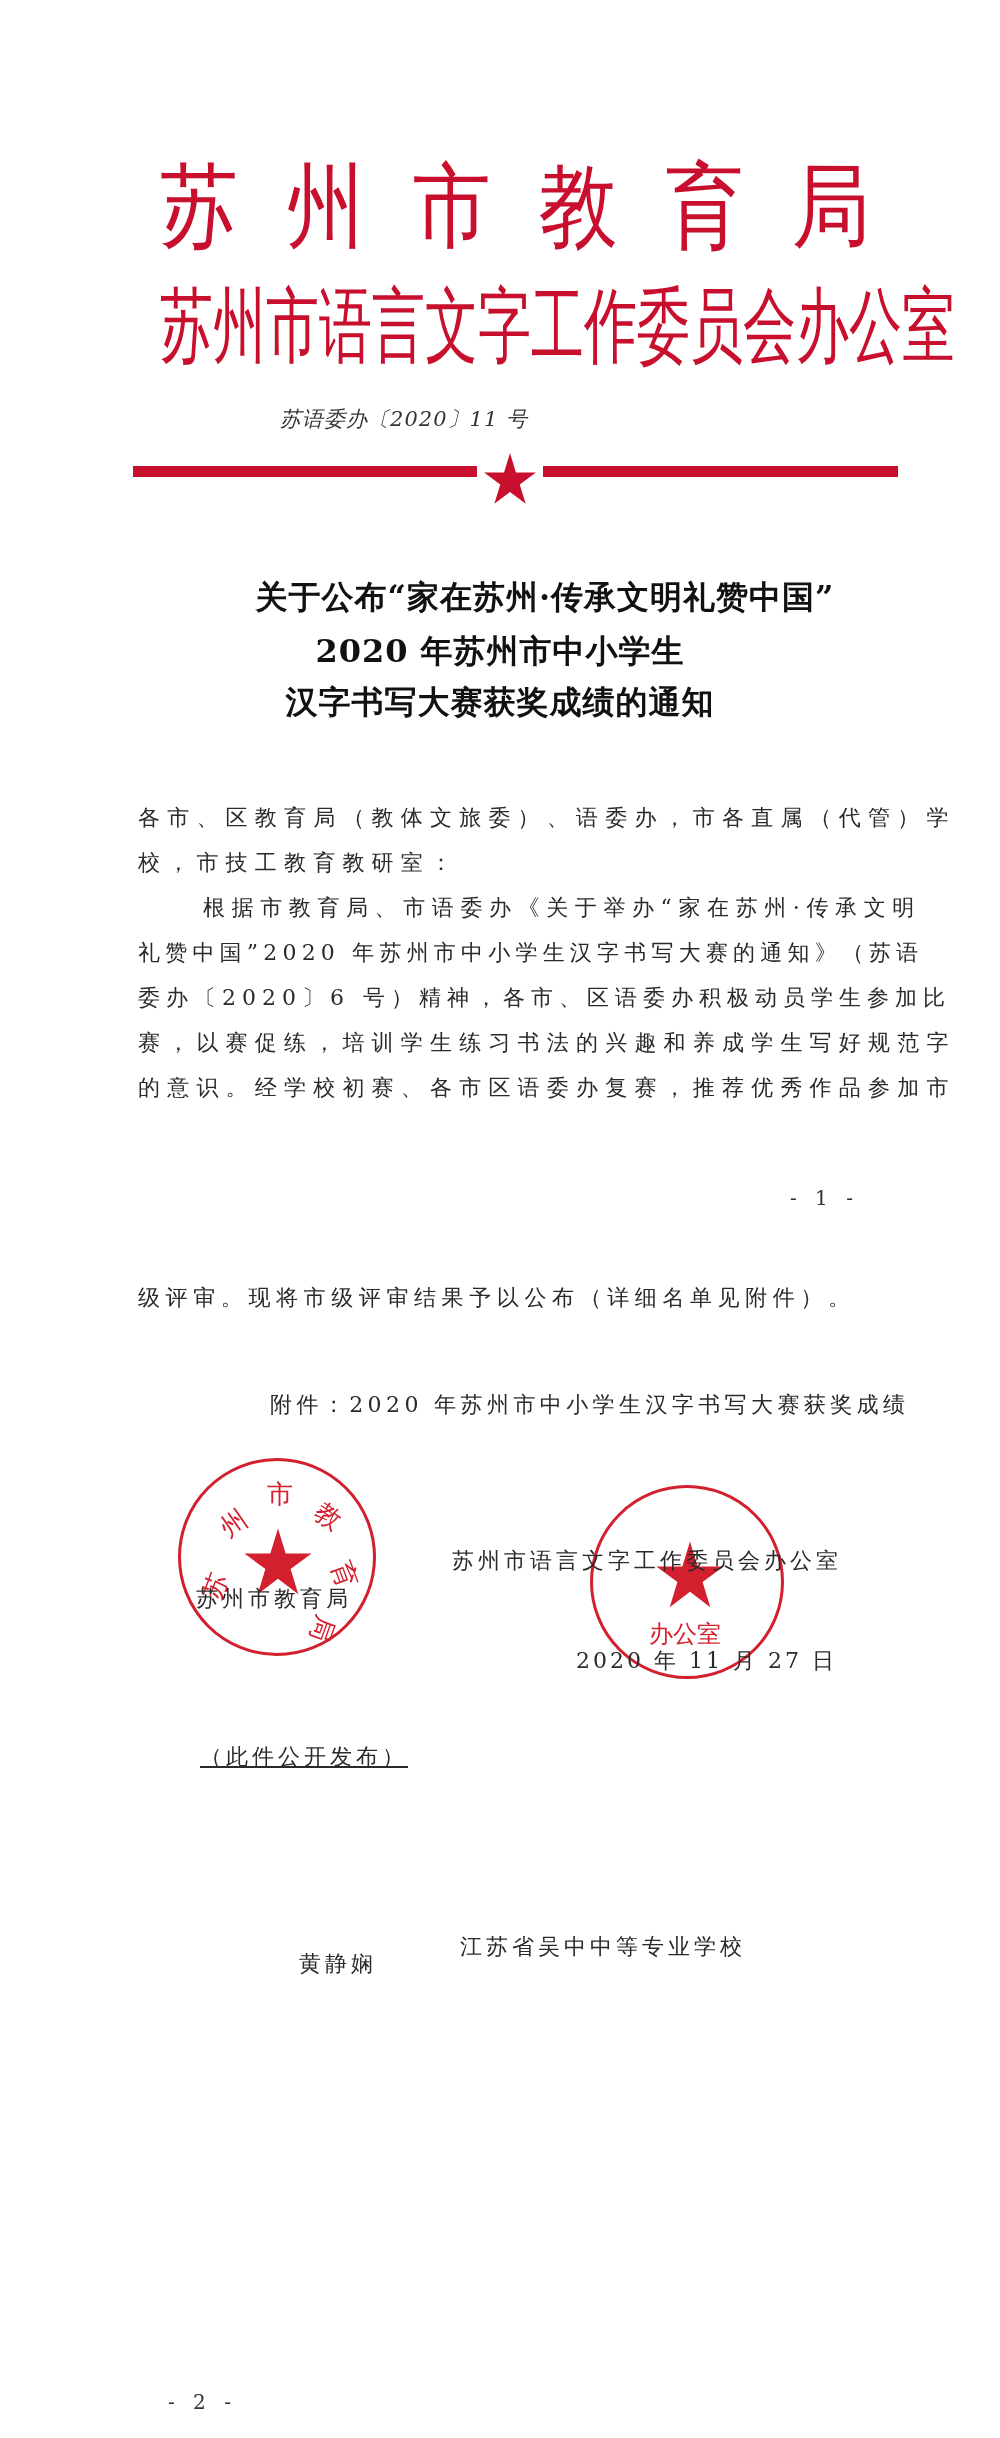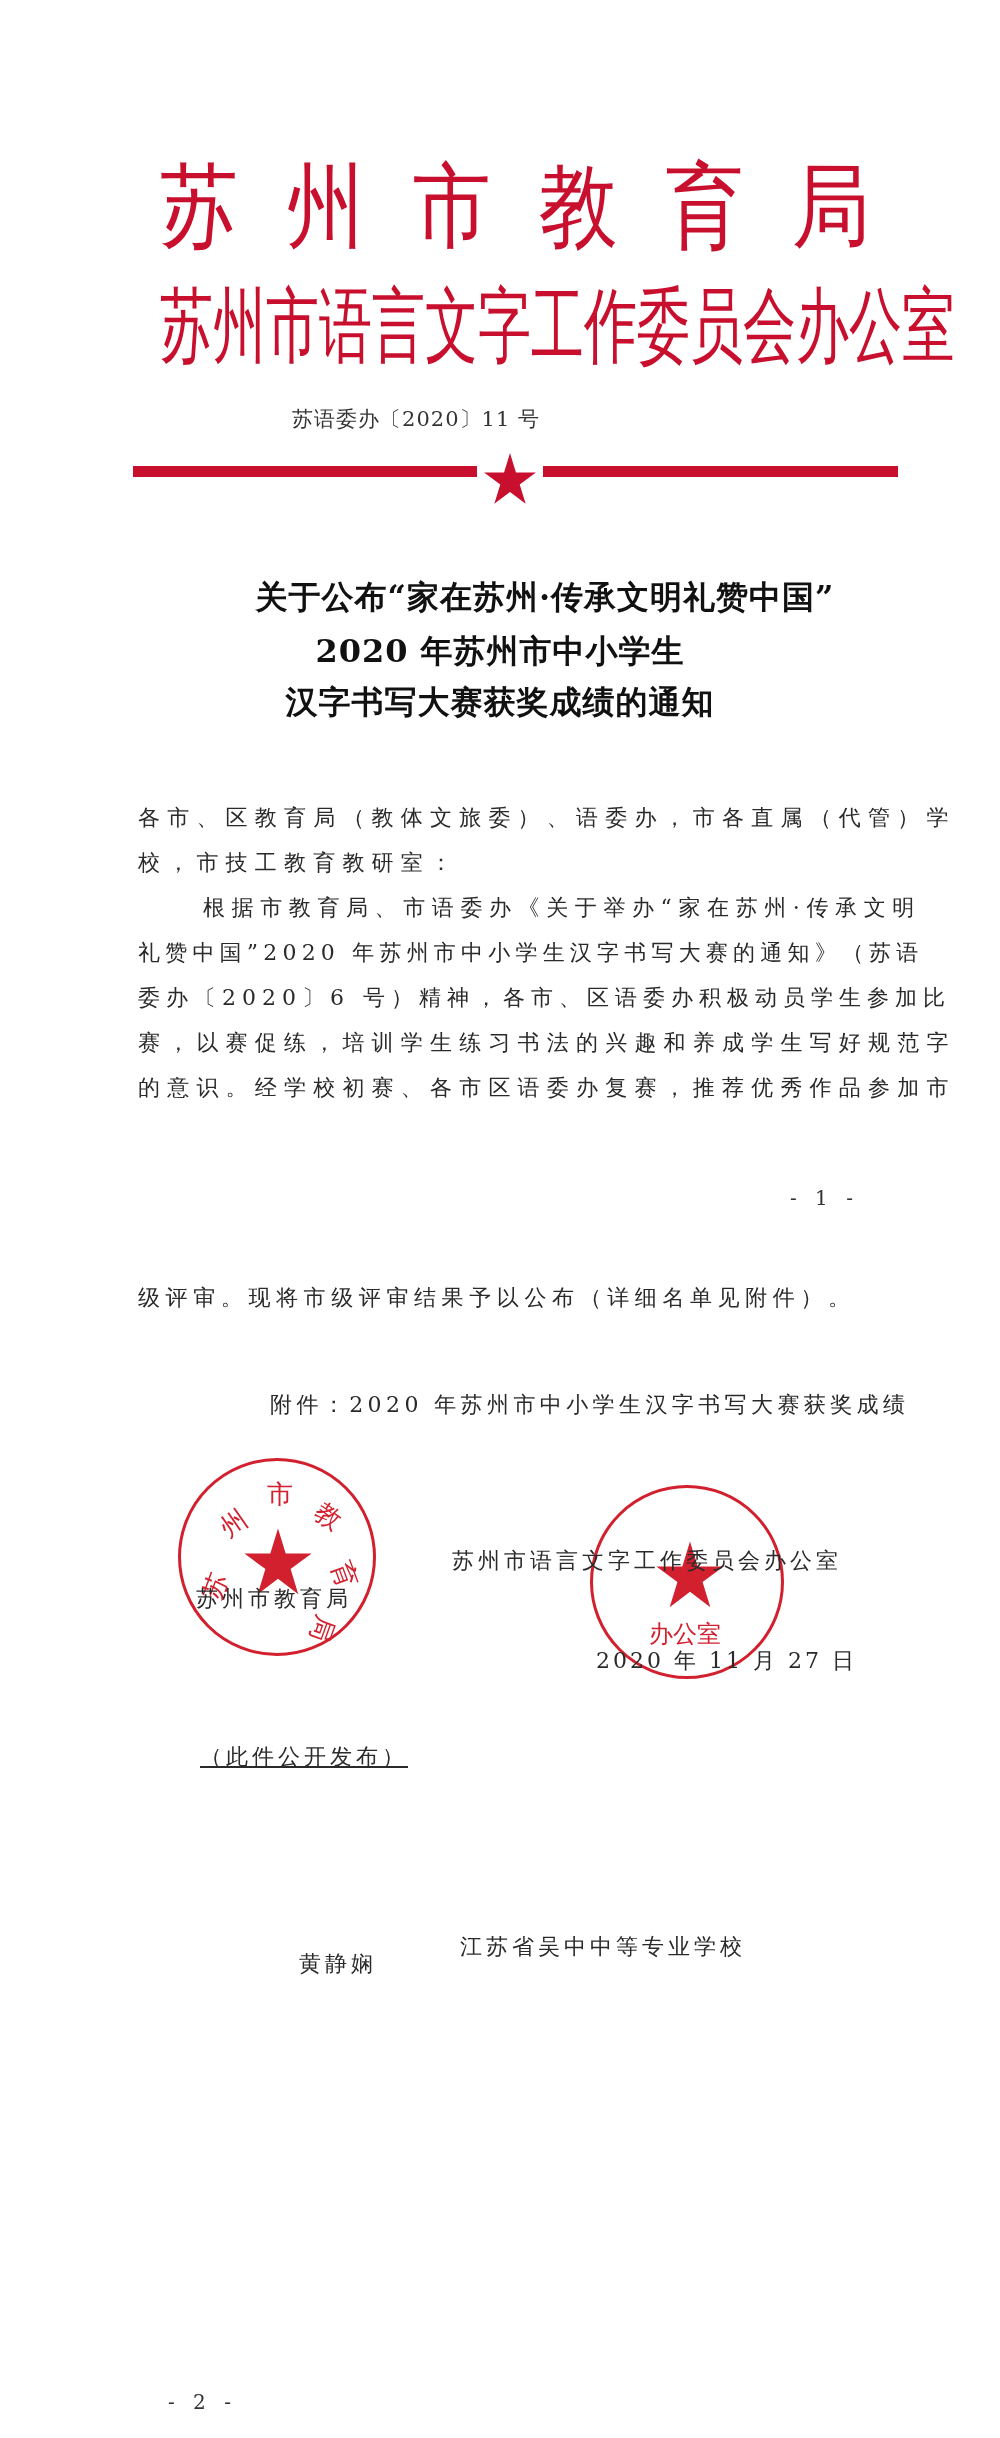--- a/index.html
+++ b/index.html
@@ -3,21 +3,21 @@
 <meta charset="utf-8">
 <style>
   html, body { margin:0; padding:0; background:#ffffff; }
   body { width:1000px; height:2438px; position:relative; overflow:hidden;
          font-family:"DejaVu Serif","Liberation Serif",serif; color:#2a2a2a; }
   .abs { position:absolute; }
   .hdr1 { left:160px; top:160px; width:710px; height:92px; display:flex; justify-content:space-between; }
   .hdr1 span { font-size:78px; line-height:92px; display:inline-block; transform:scaleY(1.18); transform-origin:center; font-family:"DejaVu Sans","Liberation Sans",sans-serif; font-weight:normal; color:#c8102e; }
   .hdr2 { left:160px; top:282px; width:710px; height:88px; display:flex; justify-content:space-between; }
   .hdr2 span { font-size:53px; line-height:88px; display:inline-block; transform:scaleY(1.55); transform-origin:center; font-family:"DejaVu Sans","Liberation Sans",sans-serif; color:#c8102e; }
-  .docno { left:16px; width:800px; top:405px; text-align:center; font-size:21px; color:#333; letter-spacing:1px; }
+  .docno { left:4px; width:800px; top:405px; text-align:center; font-size:21px; color:#333; letter-spacing:1px;font-style:italic; }
   .rule { background:#c8102e; height:11px; top:466px; }
   .star { left:483px; top:452px; width:54px; height:54px; }
   .title { left:0; width:1000px; text-align:center; font-weight:bold; font-size:32px; color:#111; letter-spacing:1px; }
   .line { position:absolute; left:138px; font-size:22px; color:#2a2a2a; white-space:nowrap;text-align:right; }
   .pg { font-size:20px; color:#333; letter-spacing:6px; }
   .seal { border:3px solid #d2202e; border-radius:50%; box-sizing:border-box; }
   .seal-star { position:absolute; }
   .seal-text { position:absolute; color:#d2202e; font-size:26px; font-family:"DejaVu Sans","Liberation Sans",sans-serif; }
 </style>
 </head>
@@ -87,20 +87,20 @@
 </div>
 <div class="abs seal" style="left:590px;top:1485px;width:194px;height:194px;">
   <svg class="seal-star" style="left:62px;top:52px;width:70px;height:70px;" viewBox="0 0 100 100">
     <polygon points="50,2 61,38 98,38 68,60 79,96 50,74 21,96 32,60 2,38 39,38" fill="#d2202e"></polygon>
   </svg>
   <span class="seal-text" style="left:56px;top:130px;font-size:24px;">办公室</span>
 </div>
 
 <div class="line" style="top:1584px;left:196px;letter-spacing:4px;">苏州市教育局</div>
 <div class="line" style="top:1546px;left:452px;letter-spacing:4px;">苏州市语言文字工作委员会办公室</div>
-<div class="line" style="top:1646px;left:596px;letter-spacing:3px;">2020 年 11 月 27 日</div>
+<div class="line" style="top:1646px;left:576px;letter-spacing:3px;">2020 年 11 月 27 日</div>
 
 <div class="line" style="top:1742px;left:200px;letter-spacing:4px;text-decoration:underline;">（此件公开发布）</div>
 
 <div class="line" style="top:1932px;left:299px;letter-spacing:4px;margin-top:17px;">黄静娴</div>
 <div class="line" style="top:1932px;left:460px;letter-spacing:4px;">江苏省吴中中等专业学校</div>
 
 <div class="abs pg" style="left:168px;top:2390px;">- 2 -</div>
 
 </body></html>

